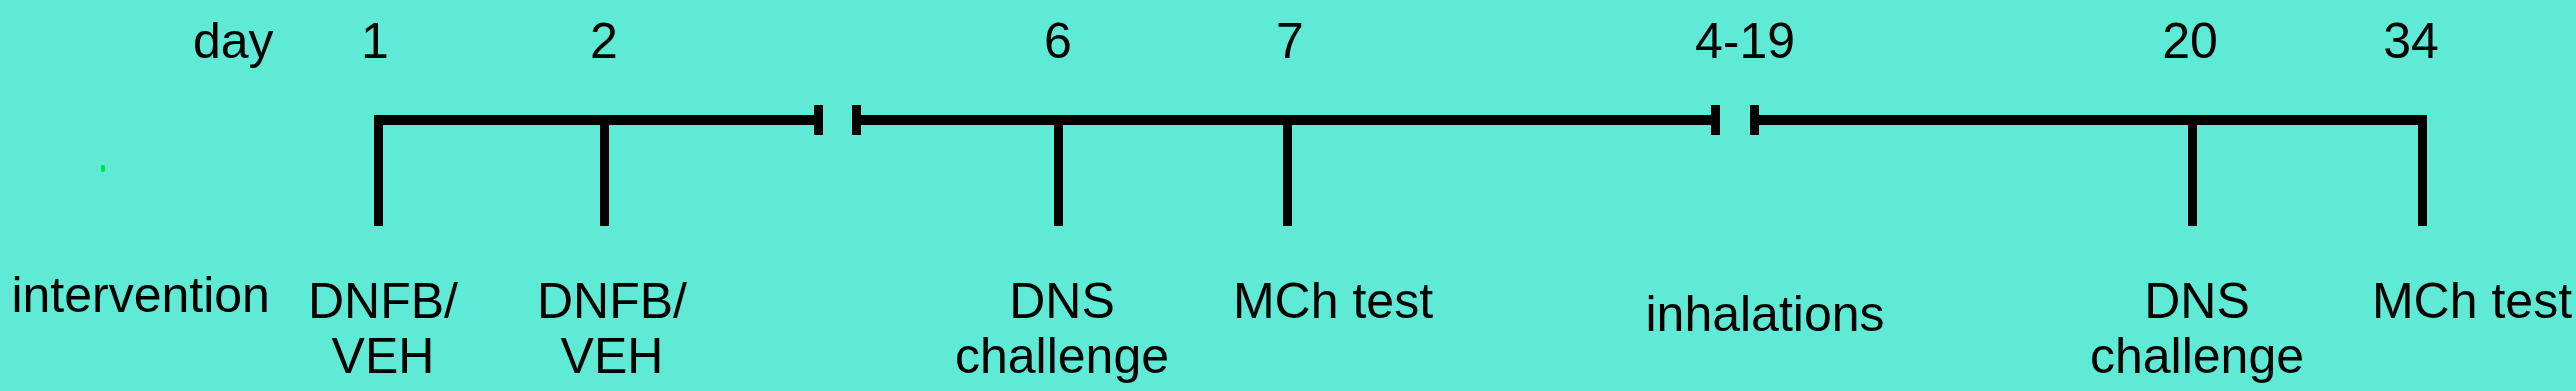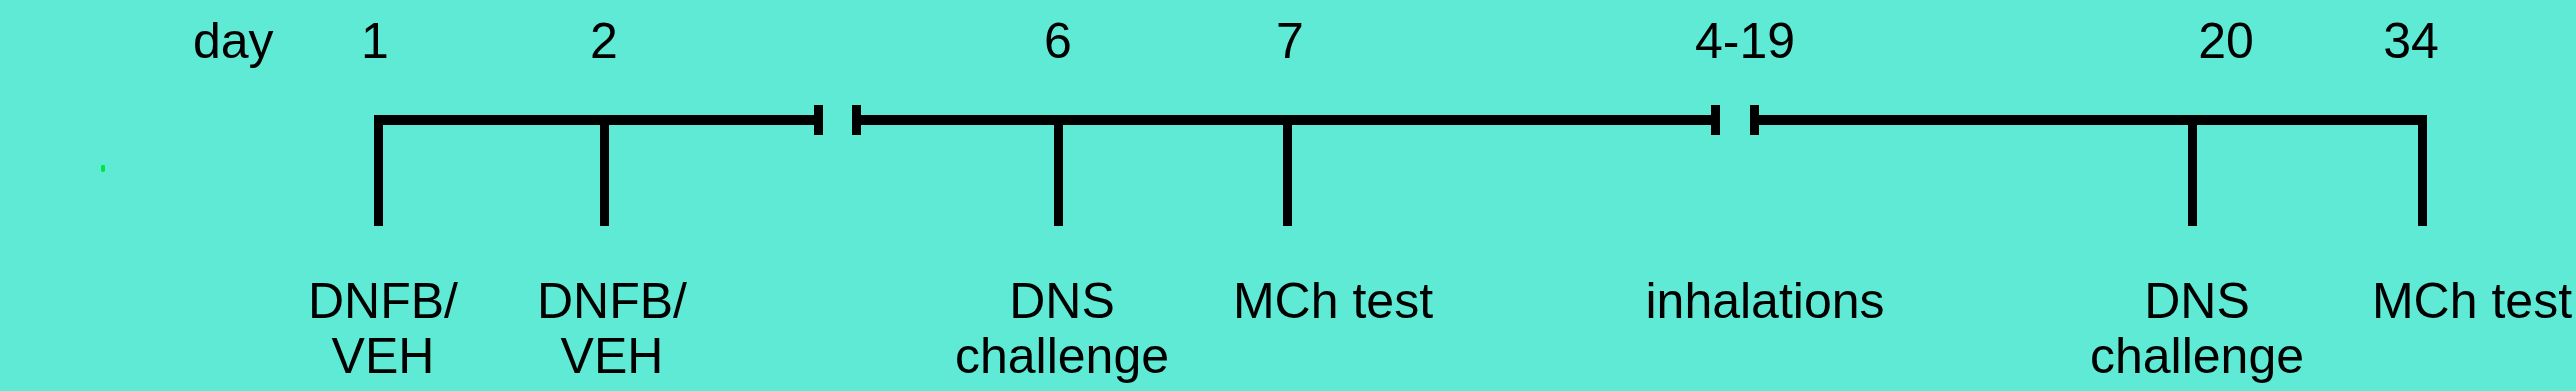--- a/index.html
+++ b/index.html
@@ -75,58 +75,59 @@
 
 <div class="canvas">
   <div class="day-axis-label">day</div>
 
   <div id="day-row">
       <div class="day-num" style="left: 375px;">1</div>
       <div class="day-num" style="left: 604px;">2</div>
       <div class="day-num" style="left: 1058px;">6</div>
       <div class="day-num" style="left: 1290px;">7</div>
       <div class="day-num" style="left: 1745px;">4-19</div>
-      <div class="day-num" style="left: 2190px; margin-left: 36px;">20</div>
+      <div class="day-num" style="left: 2190px;">20</div>
       <div class="day-num" style="left: 2411px;">34</div>
     </div>
 
   <div id="timeline">
       <div class="seg" style="left: 374px; width: 449px; top: 115px; height: 10px; background: rgb(0, 0, 0);"></div>
       <div class="cap" style="left: 814px; background: rgb(0, 0, 0);"></div>
       <div class="seg" style="left: 852px; width: 868px; top: 115px; height: 10px; background: rgb(0, 0, 0);"></div>
       <div class="cap" style="left: 852px; background: rgb(0, 0, 0);"></div>
       <div class="cap" style="left: 1711px; background: rgb(0, 0, 0);"></div>
       <div class="seg" style="left: 1750px; width: 677px; top: 115px; height: 10px; background: rgb(0, 0, 0);"></div>
       <div class="cap" style="left: 1750px; background: rgb(0, 0, 0);"></div>
       <div class="tick" style="left: 374px; background: rgb(0, 0, 0);"></div>
       <div class="tick" style="left: 600px; background: rgb(0, 0, 0);"></div>
       <div class="tick" style="left: 1054px; background: rgb(0, 0, 0);"></div>
       <div class="tick" style="left: 1283px; background: rgb(0, 0, 0);"></div>
       <div class="tick" style="left: 2188px; background: rgb(0, 0, 0);"></div>
       <div class="tick" style="left: 2418px; background: rgb(0, 0, 0);"></div>
     </div>
 
+  <div class="row-label">intervention</div>
 
   <div id="event-row">
       <div class="event-label" style="left: 383px;">
         <div>DNFB/</div>
         <div>VEH</div>
       </div>
       <div class="event-label" style="left: 612px;">
         <div>DNFB/</div>
         <div>VEH</div>
       </div>
       <div class="event-label" style="left: 1062px;">
         <div>DNS</div>
         <div>challenge</div>
       </div>
       <div class="event-label" style="left: 1333px;">
         <div>MCh test</div>
       </div>
-      <div class="event-label" style="left: 1765px;">
+      <div class="event-label" style="left: 1765px; margin-top: 13px;">
         <div>inhalations</div>
       </div>
       <div class="event-label" style="left: 2197px;">
         <div>DNS</div>
         <div>challenge</div>
       </div>
       <div class="event-label" style="left: 2472px;">
         <div>MCh test</div>
       </div>
     </div>

